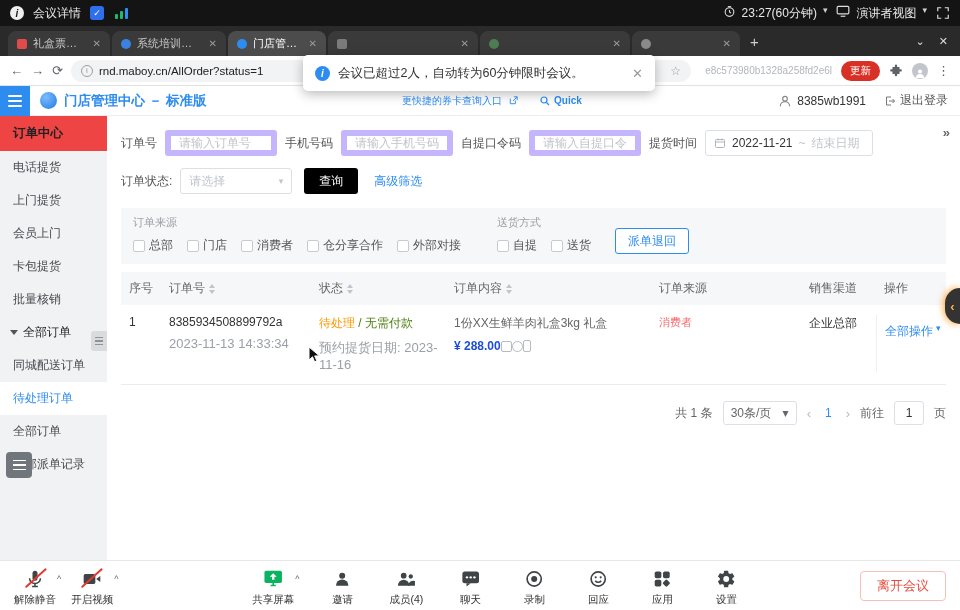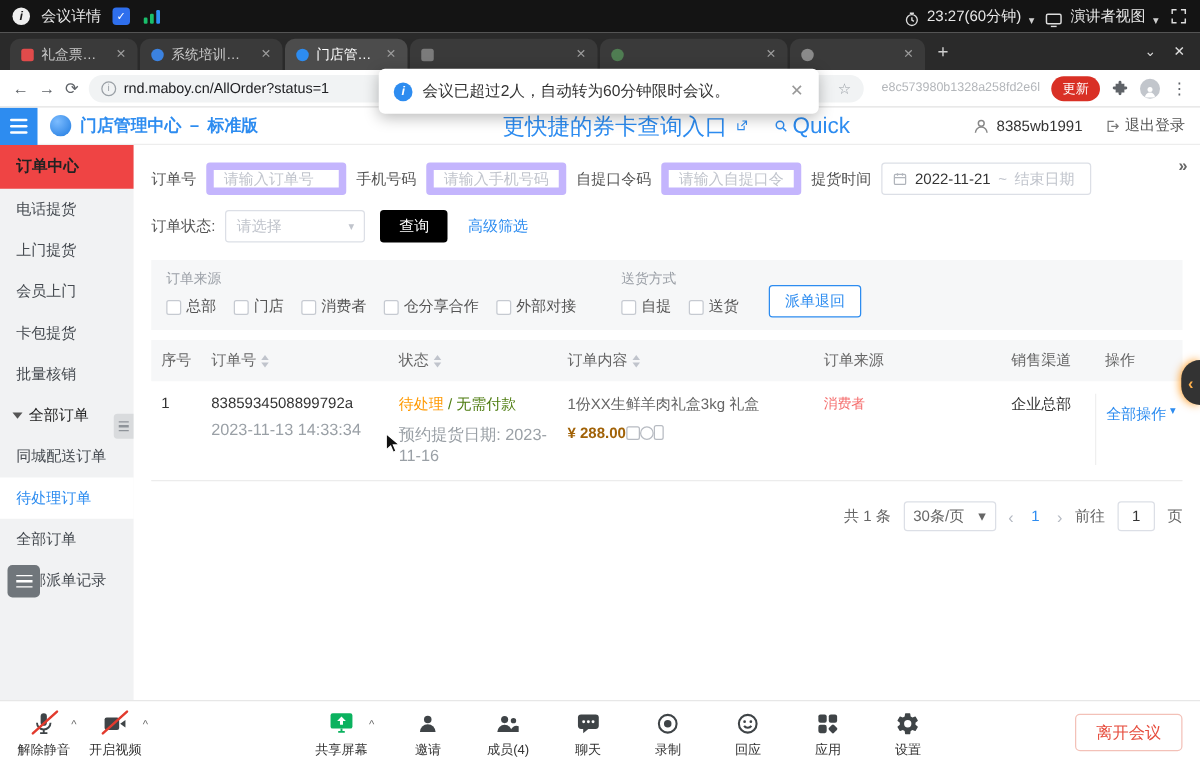--- a/index.html
+++ b/index.html
@@ -15,21 +15,21 @@
                 font-weight:bold; font-style:italic; display:flex; align-items:center; justify-content:center; }
   .shield { width:14px; height:14px; background:#2f6fed; border-radius:3px; color:#fff; font-size:9px;
             display:flex; align-items:center; justify-content:center; }
   .signal { display:flex; align-items:flex-end; gap:2px; height:12px; margin-left:2px; }
   .signal i { width:3px; border-radius:1px; display:block; }
   .signal i:nth-child(1){ height:5px; background:#19be6b; }
   .signal i:nth-child(2){ height:8px; background:#19be6b; }
   .signal i:nth-child(3){ height:11px; background:#2f8ef5; }
   .mtop svg { display:block; }
   .caret { font-size:9px; color:#cfcfcf; }
-  .mtop-group { display:flex; align-items:flex-end; gap:6px; }
+  .mtop-group { display:flex; align-items:flex-start; gap:6px; }
 
   
   .tabstrip { position:absolute; top:26px; left:0; right:0; height:30px; background:#2a2a2a;
               display:flex; align-items:flex-end; padding-left:8px; z-index:10; }
   .tab { height:25px; display:flex; align-items:center; gap:6px; padding:0 9px; border-radius:8px 8px 0 0;
          background:#3a3a3a; color:#c9c9c9; font-size:11px; margin-right:2px; overflow:hidden; }
   .tab.active { background:#4c4c4c; color:#fff; }
   .fav { width:10px; height:10px; border-radius:2px; flex:none; }
   .tab-title { white-space:nowrap; overflow:hidden; text-overflow:ellipsis; flex:1; }
   .tab-x { color:#9b9b9b; font-size:10px; flex:none; }
@@ -51,22 +51,22 @@
   .dots { color:#5f6368; font-size:13px; }
 
   
   .pheader { position:absolute; top:86px; left:0; right:0; height:30px; background:#fff; border-bottom:1px solid #ededed;
              display:flex; align-items:center; z-index:9; }
   .burger { width:30px; height:30px; background:#2d8cf0; display:flex; flex-direction:column; gap:3px;
             align-items:center; justify-content:center; flex:none; }
   .burger i { width:14px; height:2px; background:#fff; display:block; border-radius:1px; }
   .logo { display:flex; align-items:center; gap:7px; margin-left:10px; color:#2d8cf0; font-weight:bold; font-size:13.5px; }
   .logo-circle { width:17px; height:17px; border-radius:50%; background:radial-gradient(circle at 35% 30%, #7cbcff, #1f7ae0); }
-  .quick-area { position:absolute; left:402px; display:flex; align-items:center; gap:6px; color:#2d8cf0; font-size:18px; }
-  .quick-q { display:flex; align-items:center; gap:3px; margin-left:14px; }
+  .quick-area { position:absolute; left:402px; display:flex; align-items:center; gap:6px; color:#2d8cf0; font-size:10px; }
+  .quick-q { display:flex; align-items:center; gap:3px; margin-left:14px;font-weight:bold; }
   .pheader-right { margin-left:auto; display:flex; align-items:center; gap:18px; padding-right:12px; font-size:12px; color:#333; }
   .ph-user { display:flex; align-items:center; gap:5px; }
   .ph-logout { display:flex; align-items:center; gap:4px; color:#555; }
 
   
   .pbody { position:absolute; top:116px; left:0; right:0; bottom:50px; display:flex; background:#fff; z-index:5; }
   .sidebar { width:107px; flex:none; background:#f1f2f3; position:relative; font-size:12px; color:#454a50; }
   .sb-title { background:#ef4444; font-weight:bold; color:#222; padding:9px 13px; font-size:12.5px; }
   .sb-item { padding:8px 13px; cursor:default; }
   .sb-group { padding:8px 10px; display:flex; align-items:center; gap:5px; color:#222; }
@@ -114,21 +114,21 @@
   .sort i { width:0; height:0; border-left:3.5px solid transparent; border-right:3.5px solid transparent; display:block; }
   .sort .up { border-bottom:4px solid #c0c4cc; margin-bottom:2px; }
   .sort .dn { border-top:4px solid #c0c4cc; }
   .trow { border-bottom:1px solid #ececec; padding:10px 0 12px; color:#333; align-items:start; }
   .td { padding-left:8px; }
   .td-action { border-left:1px solid #efefef; align-self:stretch; display:flex; align-items:flex-start; padding-top:8px; color:#2d8cf0; }
   .sub { color:#9aa0a6; font-size:13px; margin-top:7px; }
   .st-main { color:#ff9900; }
   .st-extra { color:#4d7c0f; }
   .oc-name { color:#666; }
-  .price-line { margin-top:7px; color:#a16207; font-weight:bold; display:flex; align-items:center; gap:0; }
+  .price-line { margin-top:7px; color:#1d4ed8; font-weight:bold; display:flex; align-items:center; gap:0; }
   .mini-ic { display:inline-block; width:11px; height:11px; border:1px solid #b7bbc2; background:#fff; }
   .mini-sq { border-radius:2px; }
   .mini-ci { border-radius:50%; }
   .mini-ph { width:8px; height:12px; border-radius:2px; }
   .src-red { color:#f56c6c; font-size:11px; }
   .act-caret { font-size:9px; margin-left:3px; color:#2d8cf0; }
 
   .pagerow { display:flex; justify-content:flex-end; align-items:center; gap:10px; margin-top:16px; color:#666; }
   .psel { width:74px; height:24px; border:1px solid #dcdfe6; border-radius:3px; display:flex; align-items:center;
           justify-content:space-between; padding:0 7px; color:#666; background:#fff; }

